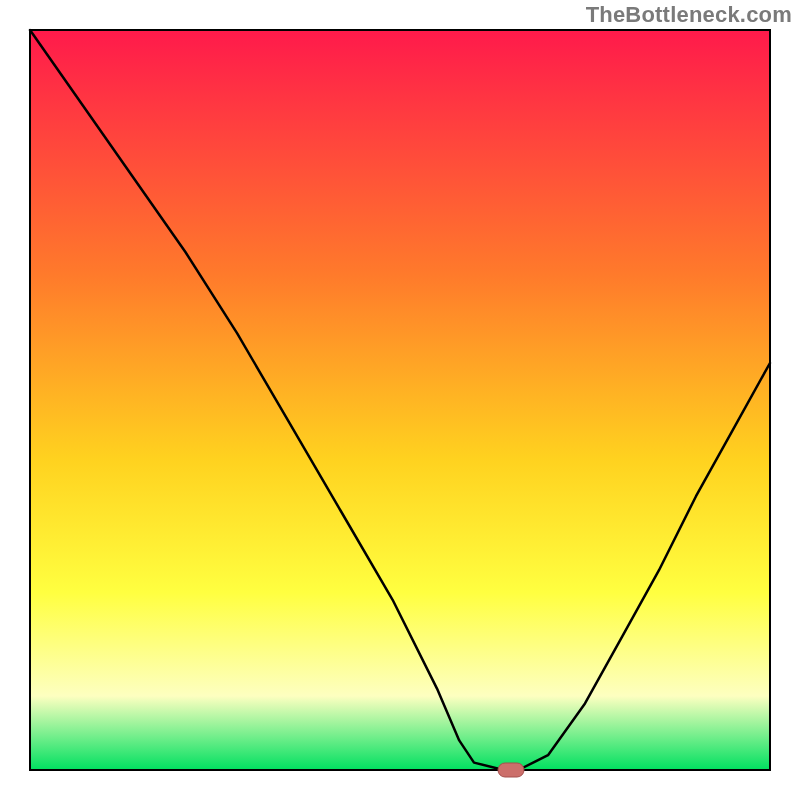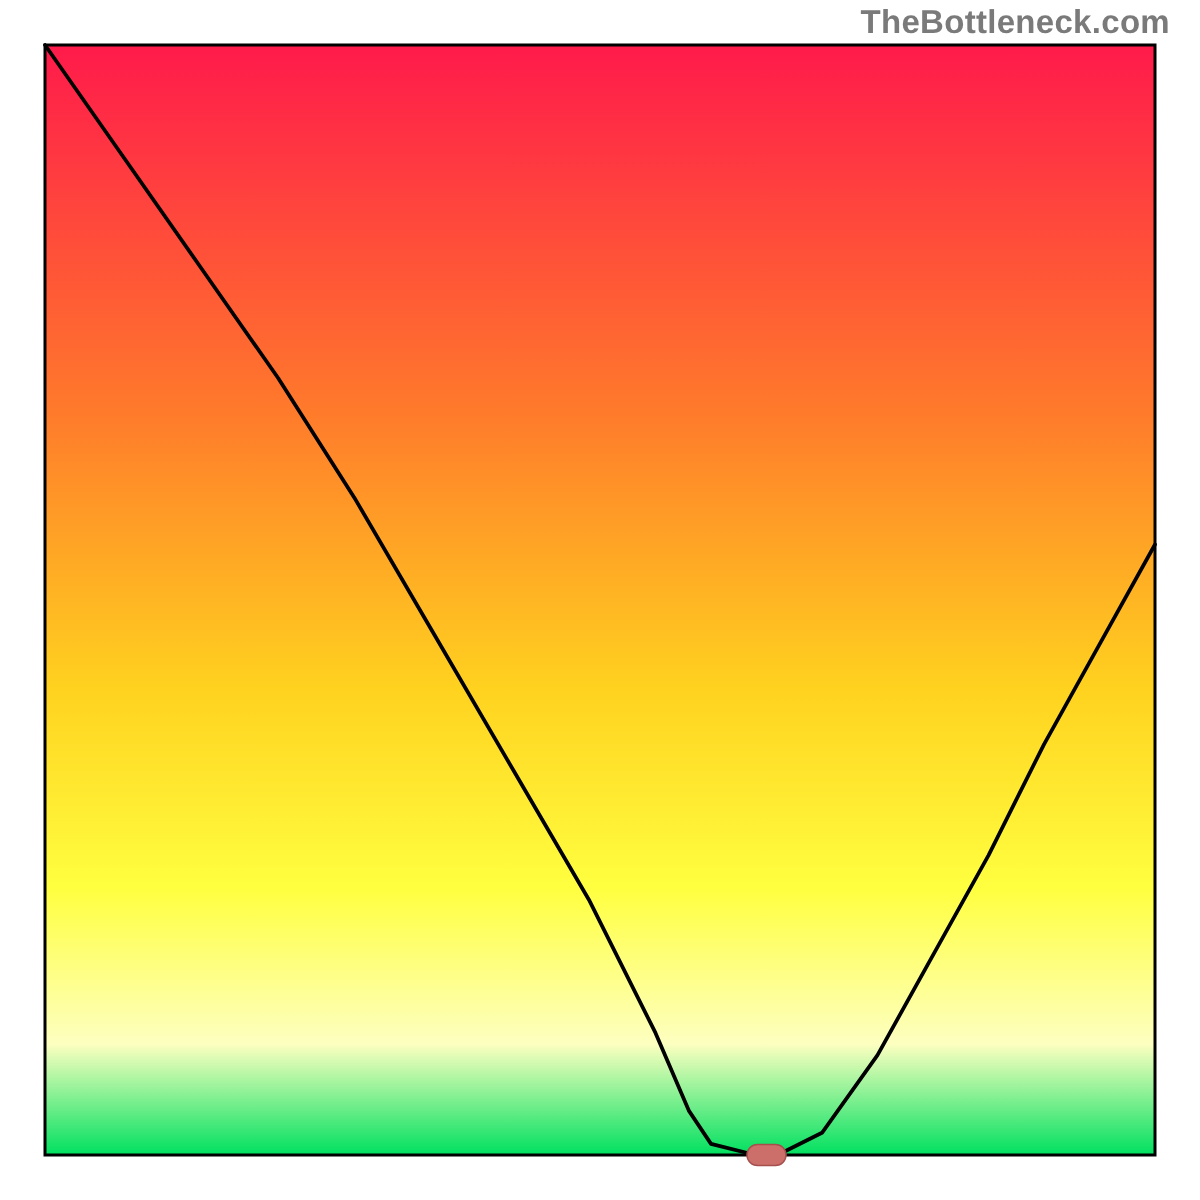--- a/index.html
+++ b/index.html
@@ -11,21 +11,21 @@
     font-family: Arial, Helvetica, sans-serif;
   }
   .container {
     position: relative;
     width: 800px;
     height: 800px;
   }
   .watermark {
     position: absolute;
     top: 2px;
-    right: 20px;
+    right: 8px;
     font-size: 22px;
     font-weight: 600;
     color: #7a7a7a;
     letter-spacing: 0.2px;
   }
   svg {
     position: absolute;
     left: 0;
     top: 0;
   }

